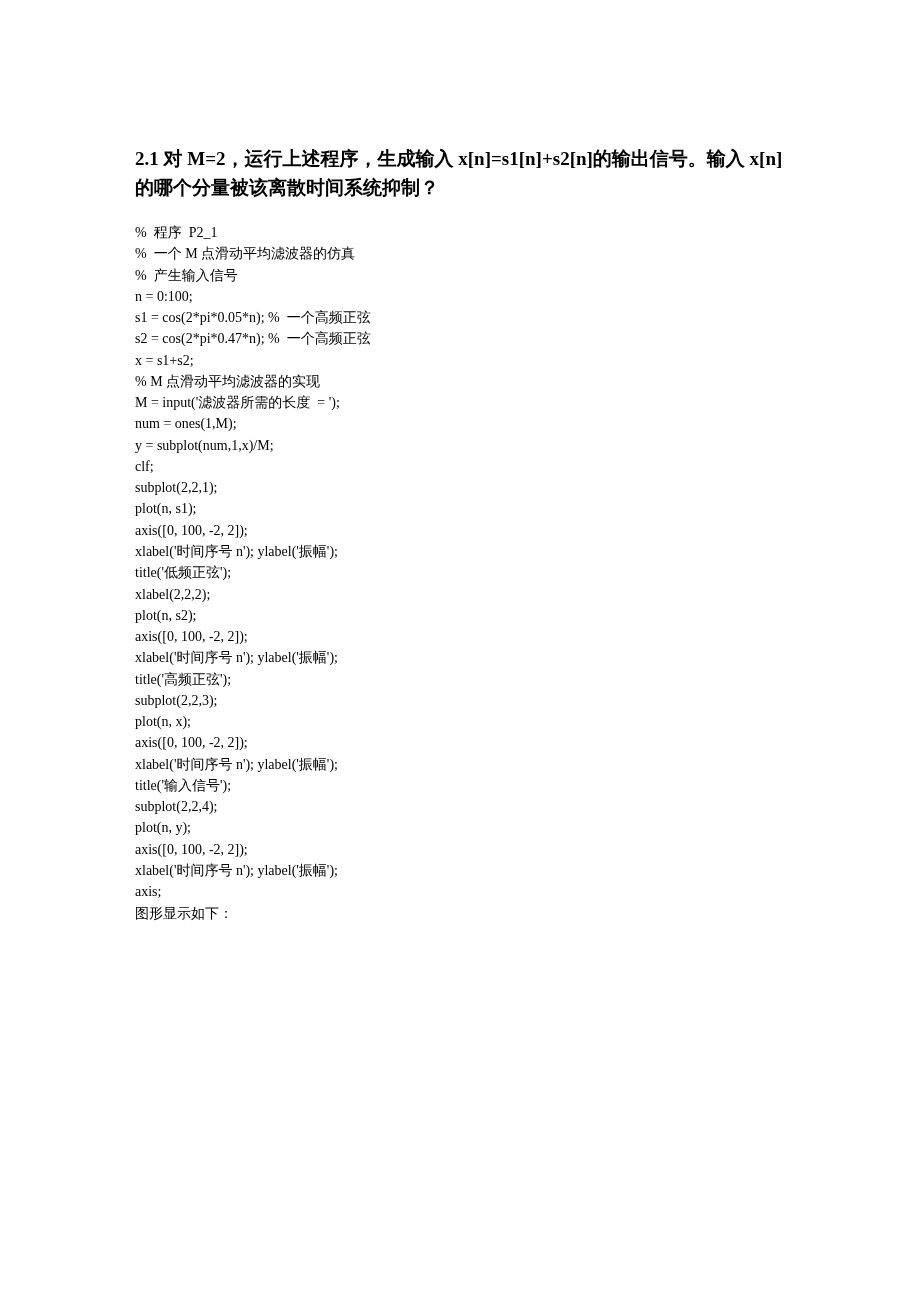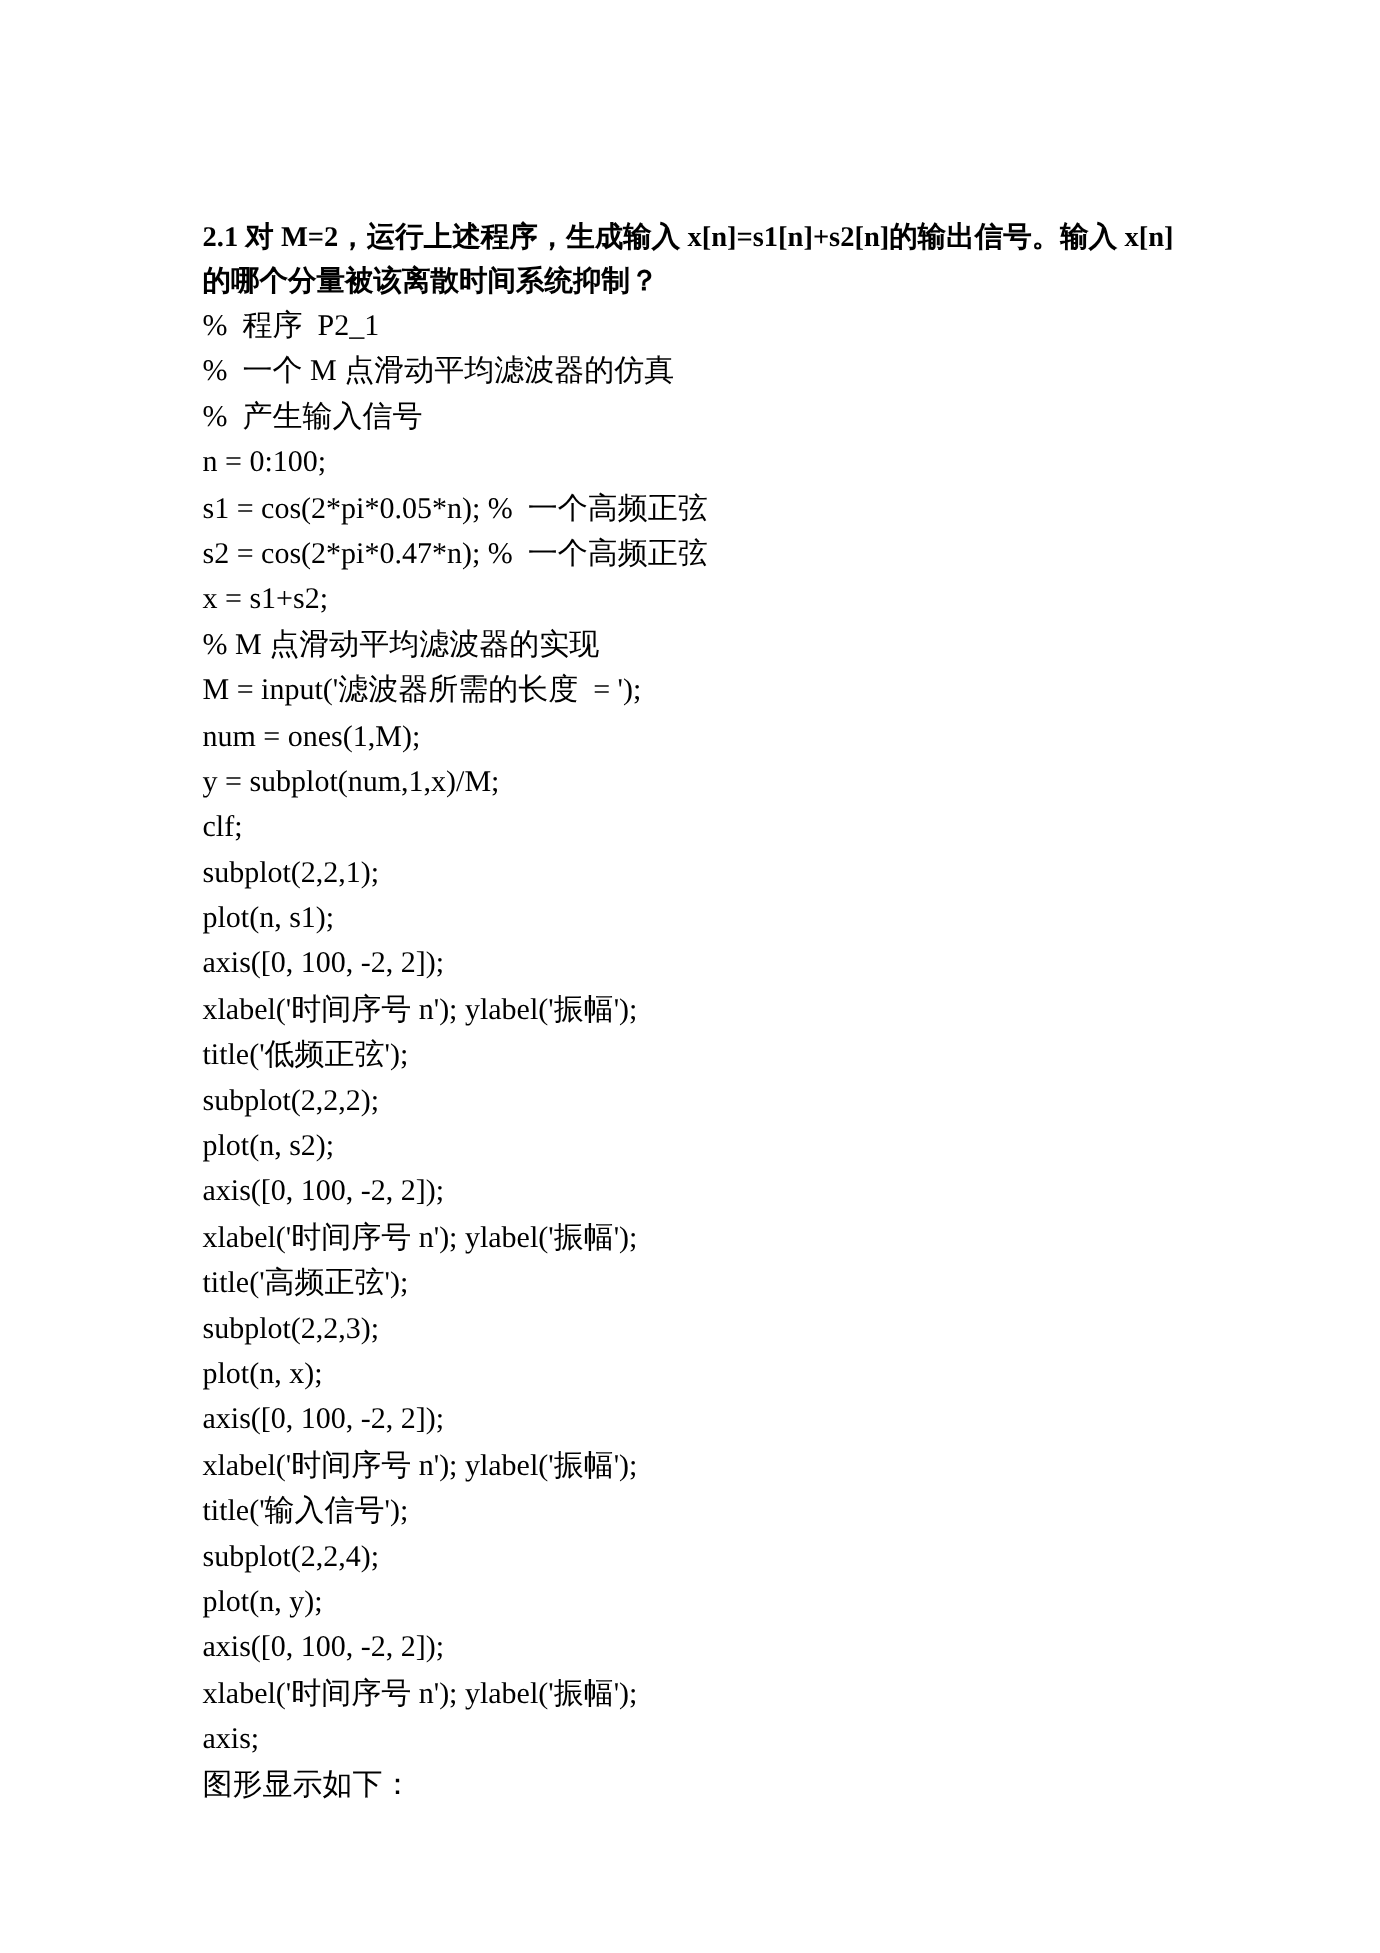--- a/index.html
+++ b/index.html
@@ -12,24 +12,24 @@
   }
   .page {
     padding: 145px 120px 100px 135px;
     box-sizing: border-box;
     width: 920px;
   }
   .heading {
     font-weight: bold;
     font-size: 19px;
     line-height: 1.5;
-    margin-bottom: 0;
+    margin-bottom: 20px;
   }
   .code-block {
-    font-size: 20px;
+    font-size: 14px;
     line-height: 1.52;
   }
   .line {
     white-space: pre-wrap;
   }
   .str {
     color: #000000;
   }
 </style>
 </head>
@@ -53,21 +53,21 @@
     <div class="line">% M 点滑动平均滤波器的实现</div>
     <div class="line"><span>M = input(</span><span class="str">'滤波器所需的长度  = '</span><span>);</span></div>
     <div class="line">num = ones(1,M);</div>
     <div class="line">y = subplot(num,1,x)/M;</div>
     <div class="line">clf;</div>
     <div class="line">subplot(2,2,1);</div>
     <div class="line">plot(n, s1);</div>
     <div class="line">axis([0, 100, -2, 2]);</div>
     <div class="line"><span>xlabel(</span><span class="str">'时间序号 n'</span><span>); ylabel(</span><span class="str">'振幅'</span><span>);</span></div>
     <div class="line"><span>title(</span><span class="str">'低频正弦'</span><span>);</span></div>
-    <div class="line">subplot(2,2,2);</div>
+    <div class="line">xlabel(2,2,2);</div>
     <div class="line">plot(n, s2);</div>
     <div class="line">axis([0, 100, -2, 2]);</div>
     <div class="line"><span>xlabel(</span><span class="str">'时间序号 n'</span><span>); ylabel(</span><span class="str">'振幅'</span><span>);</span></div>
     <div class="line"><span>title(</span><span class="str">'高频正弦'</span><span>);</span></div>
     <div class="line">subplot(2,2,3);</div>
     <div class="line">plot(n, x);</div>
     <div class="line">axis([0, 100, -2, 2]);</div>
     <div class="line"><span>xlabel(</span><span class="str">'时间序号 n'</span><span>); ylabel(</span><span class="str">'振幅'</span><span>);</span></div>
     <div class="line"><span>title(</span><span class="str">'输入信号'</span><span>);</span></div>
     <div class="line">subplot(2,2,4);</div>

